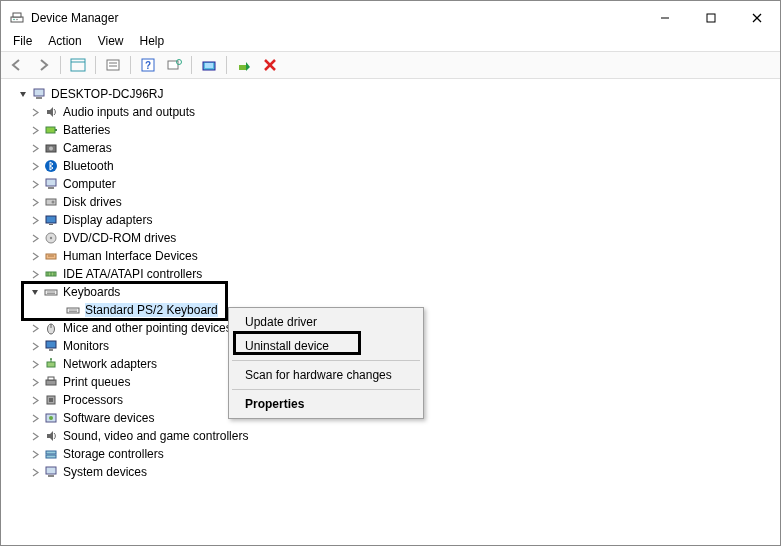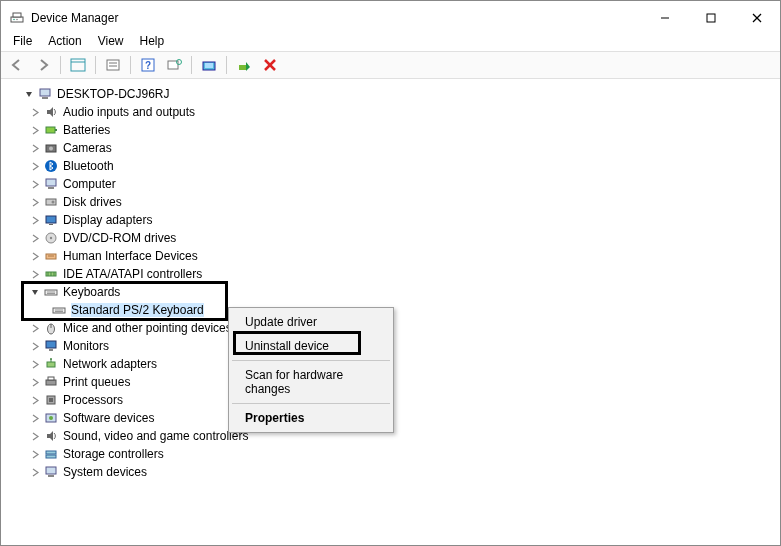--- a/index.html
+++ b/index.html
@@ -66,23 +66,23 @@
     top: 80px; left: 0; right: 0; bottom: 0;
     overflow: auto;
     padding: 4px 0;
   }
   .row {
     display: flex; align-items: center;
     height: 18px;
     padding-left: 6px;
     white-space: nowrap;
   }
-  .row.depth1 { padding-left: 22px; align-items: center; }
+  .row.depth1 { padding-left: 16px; align-items: center; }
   .row.depth2 { padding-left: 28px; }
-  .row.depth3 { padding-left: 36px; }
+  .row.depth3 { padding-left: 50px; }
   .twisty {
     width: 12px; height: 12px;
     display: flex; align-items:center; justify-content:center;
     margin-right: 2px;
     color: #666;
   }
   .twisty.empty { visibility: hidden; }
   .dev-icon {
     width: 16px; height: 16px;
     margin-right: 4px;
@@ -102,21 +102,21 @@
   .hl-box2 {
     position: absolute;
     border: 3px solid #000;
     left: 232px; top: 330px;
     width: 128px; height: 24px;
     pointer-events: none;
   }
   .context-menu {
     position: absolute;
     left: 227px; top: 306px;
-    width: 166px;
+    width: 196px;
     background: #f2f2f2;
     border: 1px solid #a0a0a0;
     box-shadow: 2px 2px 4px rgba(0,0,0,0.25);
     padding: 2px;
   }
   .cm-item {
     padding: 5px 14px;
     font-size: 12px;
   }
   .cm-sep {

